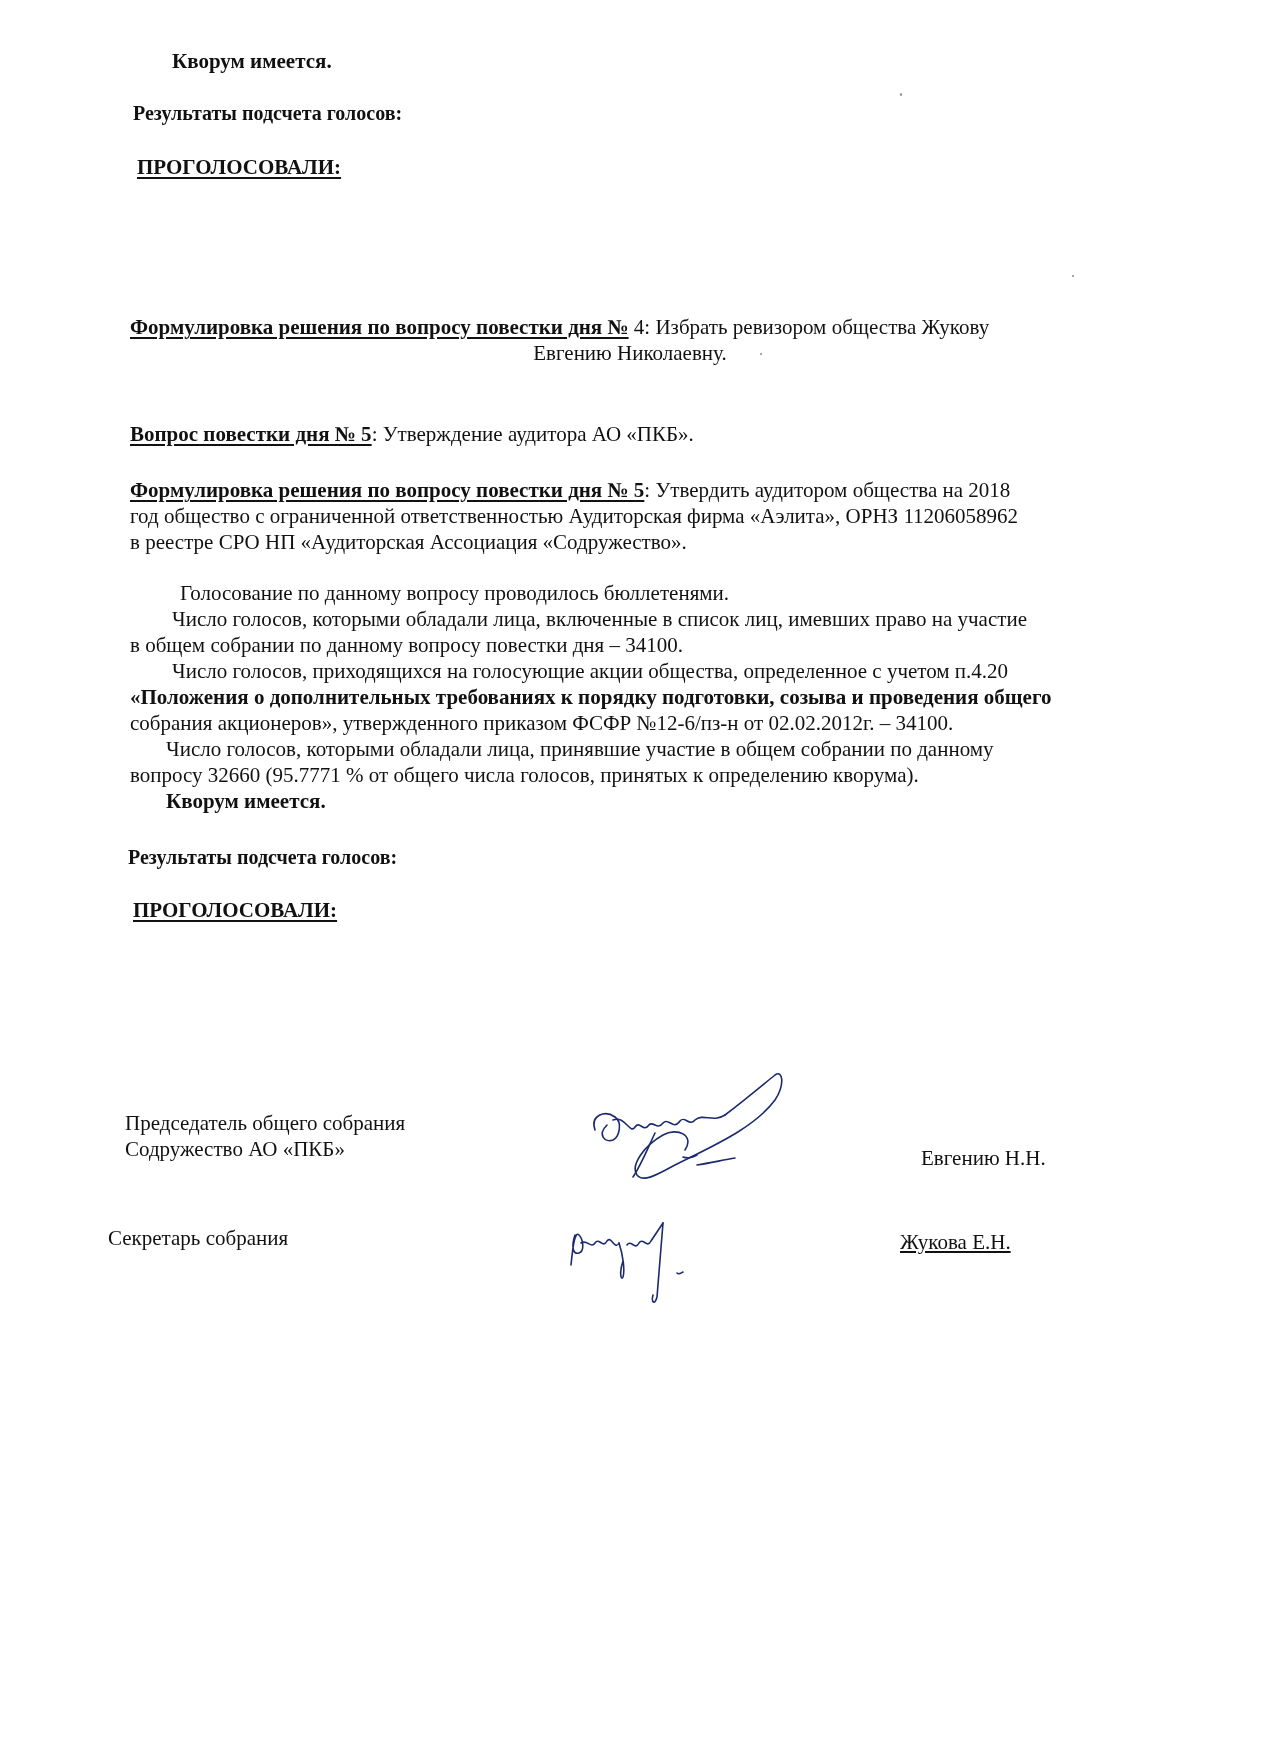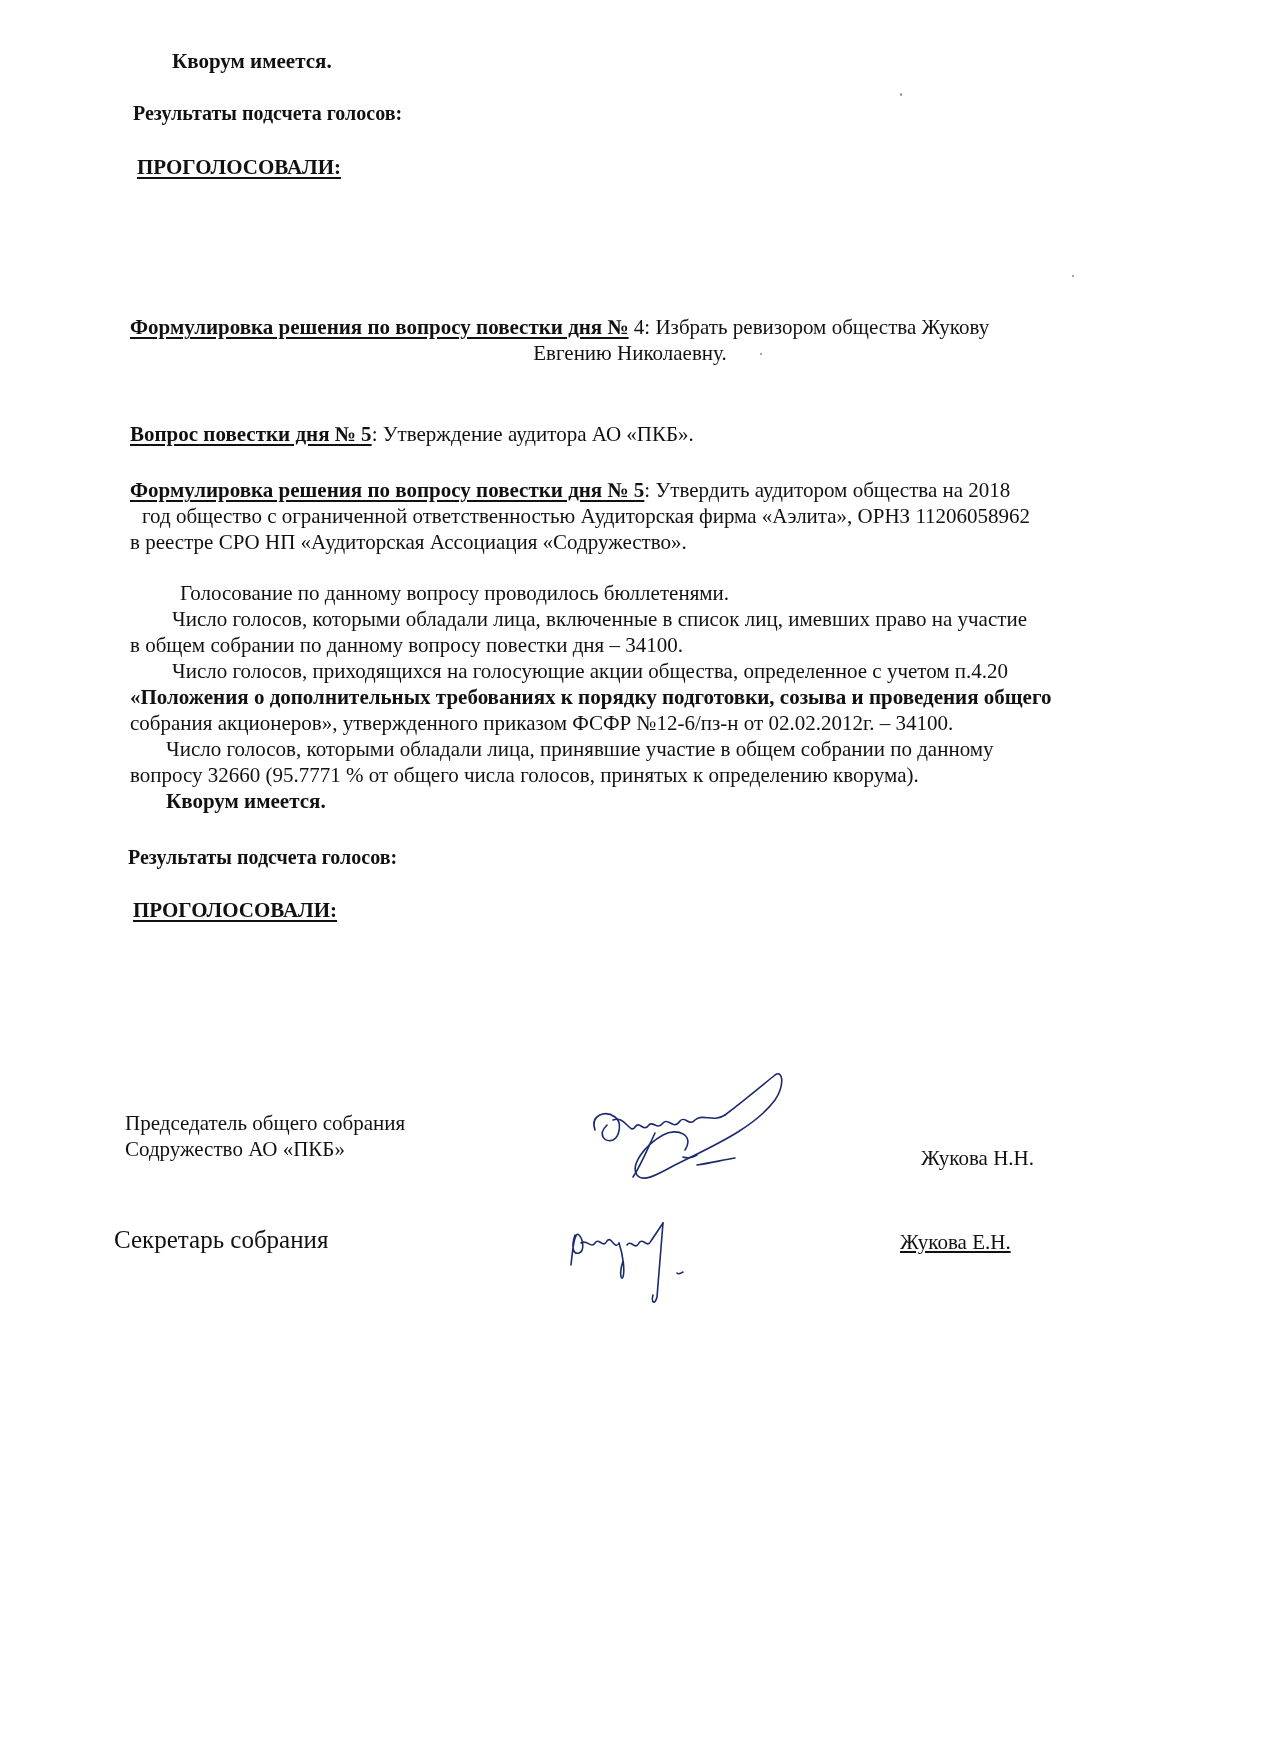--- a/index.html
+++ b/index.html
@@ -61,21 +61,21 @@
 </div>
 
 <div class="para" style="left:130px; top:421px; white-space:nowrap;">
   <span class="bold u">Вопрос повестки дня № 5</span><span>: Утверждение аудитора АО «ПКБ».</span>
 </div>
 
 <div class="para" style="left:130px; top:477px; width:1000px;">
   <div style="white-space:nowrap;">
     <span class="bold u">Формулировка решения по вопросу повестки дня № 5</span><span>: Утвердить аудитором общества на 2018</span>
   </div>
-  <div style="white-space:nowrap;margin-left:12px;">год общество с ограниченной ответственностью Аудиторская фирма «Аэлита», ОРНЗ 11206058962</div>
+  <div style="white-space:nowrap;">год общество с ограниченной ответственностью Аудиторская фирма «Аэлита», ОРНЗ 11206058962</div>
   <div style="white-space:nowrap;">в реестре СРО НП «Аудиторская Ассоциация «Содружество».</div>
 </div>
 
 <div class="para" style="left:130px; top:580px; width:1020px;">
   <div style="white-space:nowrap; padding-left:50px;">Голосование по данному вопросу проводилось бюллетенями.</div>
   <div style="white-space:nowrap; padding-left:42px;">Число голосов, которыми обладали лица, включенные в список лиц, имевших право на участие</div>
   <div style="white-space:nowrap;">в общем собрании  по данному вопросу повестки дня – 34100.</div>
   <div style="white-space:nowrap; padding-left:42px;">Число голосов, приходящихся на голосующие акции общества, определенное с учетом п.4.20</div>
   <div style="white-space:nowrap;font-weight:bold;">«Положения о дополнительных требованиях к порядку подготовки, созыва и проведения общего</div>
   <div style="white-space:nowrap;">собрания акционеров», утвержденного приказом ФСФР №12-6/пз-н от 02.02.2012г. – 34100.</div>
@@ -112,34 +112,34 @@
     
     
     
   </div>
 </div>
 
 <div class="para" style="left:125px; top:1110px; font-size:21px;">
   <div style="white-space:nowrap;text-align:right;">Председатель общего собрания</div>
   <div style="white-space:nowrap;">Содружество АО «ПКБ»</div>
 </div>
-<div class="abs" style="left:921px; top:1146px; font-size:21px;">Жукова Н.Н.</div>
+<div class="abs" style="left:921px; top:1146px; font-size:21px;">Евгению Н.Н.</div>
 
 <svg class="sig" style="left:585px; top:1065px;" width="220" height="130" viewBox="0 0 220 130">
   <g fill="none" stroke="#1c2a6e" stroke-width="1.6" stroke-linecap="round">
     <path d="M10,65 C5,50 20,45 30,52 C38,58 34,72 28,75 C20,78 12,70 22,60"></path>
     <path d="M28,55 C40,50 45,70 50,62 C55,55 58,68 64,60 C68,55 72,66 78,58 C84,52 88,66 95,56 C100,50 104,62 110,55 C118,48 128,58 140,50"></path>
     <path d="M140,50 C160,35 180,18 190,10 C198,4 200,20 190,35 C170,62 130,80 100,95 C80,104 60,120 52,110 C45,100 60,80 78,70 C92,62 110,70 100,85"></path>
     <path d="M70,68 C62,85 56,100 48,112"></path>
     <path d="M98,92 C104,94 108,92 112,90"></path>
     <path d="M112,100 C125,98 138,95 150,93"></path>
   </g>
 </svg>
 
-<div class="abs" style="left:114px; top:1226px; font-size:25px;">Секретарь собрания</div>
+<div class="abs" style="left:108px; top:1226px; font-size:21px;">Секретарь собрания</div>
 <div class="abs" style="left:900px; top:1230px; font-size:21px;text-decoration:underline;">Жукова Е.Н.</div>
 
 <svg class="sig" style="left:565px; top:1215px;" width="160" height="95" viewBox="0 0 160 95">
   <g fill="none" stroke="#1c2a6e" stroke-width="1.6" stroke-linecap="round">
     <path d="M10,20 C6,32 8,40 14,38 C20,36 18,24 14,20 C10,16 8,30 6,50"></path>
     <path d="M16,28 C22,24 26,34 30,28 C34,22 38,34 42,26 C46,20 50,36 54,28"></path>
     <path d="M54,28 C58,40 60,55 58,62 C56,66 54,58 58,46"></path>
     <path d="M62,30 C66,24 70,36 74,28 C78,22 82,34 86,26 C90,20 94,14 98,8"></path>
     <path d="M98,8 C96,30 94,60 92,82 C90,90 86,88 88,80"></path>
     <path d="M112,58 C114,60 116,58 118,57"></path>

